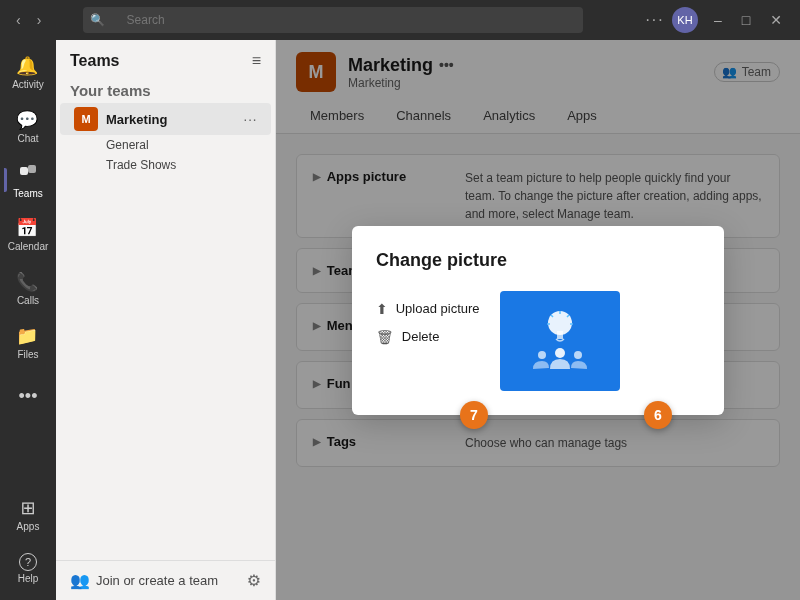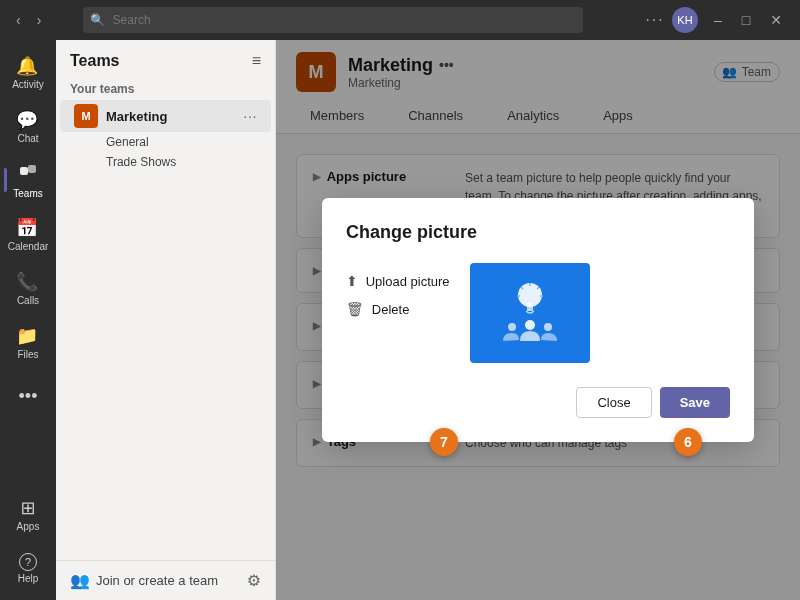--- a/index.html
+++ b/index.html
@@ -42,21 +42,21 @@
       max-width: 500px;
       margin: 0 auto;
     }
     .search-bar input {
       width: 100%;
       height: 26px;
       border-radius: 4px;
       border: none;
       background: #404040;
       color: #ccc;
-      padding: 0 10px 0 30px;
+      padding: 0 10px 0 44px;
       font-size: 12px;
       outline: none;
     }
     .search-bar-wrap {
       position: relative;
     }
     .search-bar-wrap .search-icon-inner {
       position: absolute;
       left: 8px;
       top: 50%;
@@ -162,21 +162,21 @@
       font-size: 16px;
       font-weight: 600;
       color: #1a1a1a;
     }
     .sidebar-menu-icon {
       font-size: 16px;
       cursor: pointer;
       color: #555;
     }
     .sidebar-section-label {
-      font-size: 12px;
+      font-size: 15px;
       color: #666;
       padding: 4px 14px 4px;
       font-weight: 600;
     }
     .team-item {
       display: flex;
       align-items: center;
       padding: 4px 14px;
       cursor: pointer;
       border-radius: 4px;
@@ -277,21 +277,21 @@
       align-items: center;
       gap: 4px;
       font-size: 12px;
       color: #666;
       border: 1px solid #ccc;
       border-radius: 12px;
       padding: 2px 8px;
     }
     .tabs {
       display: flex;
-      gap: 16px;
+      gap: 4px;
     }
     .tab-item {
       padding: 8px 14px;
       font-size: 13px;
       cursor: pointer;
       color: #444;
       border-bottom: 2px solid transparent;
       white-space: nowrap;
     }
     .tab-item.active {
@@ -342,21 +342,21 @@
       top: 0; left: 0; right: 0; bottom: 0;
       background: rgba(0,0,0,0.4);
       display: flex;
       align-items: center;
       justify-content: center;
       z-index: 100;
     }
     .modal {
       background: white;
       border-radius: 6px;
-      width: 432px;
+      width: 372px;
       padding: 24px;
       box-shadow: 0 8px 32px rgba(0,0,0,0.2);
       position: relative;
     }
     .modal-title {
       font-size: 18px;
       font-weight: 600;
       color: #1a1a1a;
       margin-bottom: 20px;
     }
@@ -626,24 +626,20 @@
               <path d="M35 68 Q35 58 45 58 Q55 58 55 68" fill="white" opacity="0.7"></path>
 
               <circle cx="27" cy="54" r="4" fill="white" opacity="0.7"></circle>
               <path d="M18 68 Q18 60 27 60 Q34 60 34 67" fill="white" opacity="0.5"></path>
 
               <circle cx="63" cy="54" r="4" fill="white" opacity="0.7"></circle>
               <path d="M56 67 Q56 60 63 60 Q72 60 72 68" fill="white" opacity="0.5"></path>
             </svg>
           </div>
         </div>
-        <div class="modal-footer">
-          <button class="btn-close">Close</button>
-          <button class="btn-save">Save</button>
-        </div>
 
         <div class="step-badge" style="bottom: -14px; left: 108px;">
           <span>7</span>
         </div>
 
         <div class="step-badge" style="bottom: -14px; right: 52px;">
           <span>6</span>
         </div>
       </div>
     </div>

